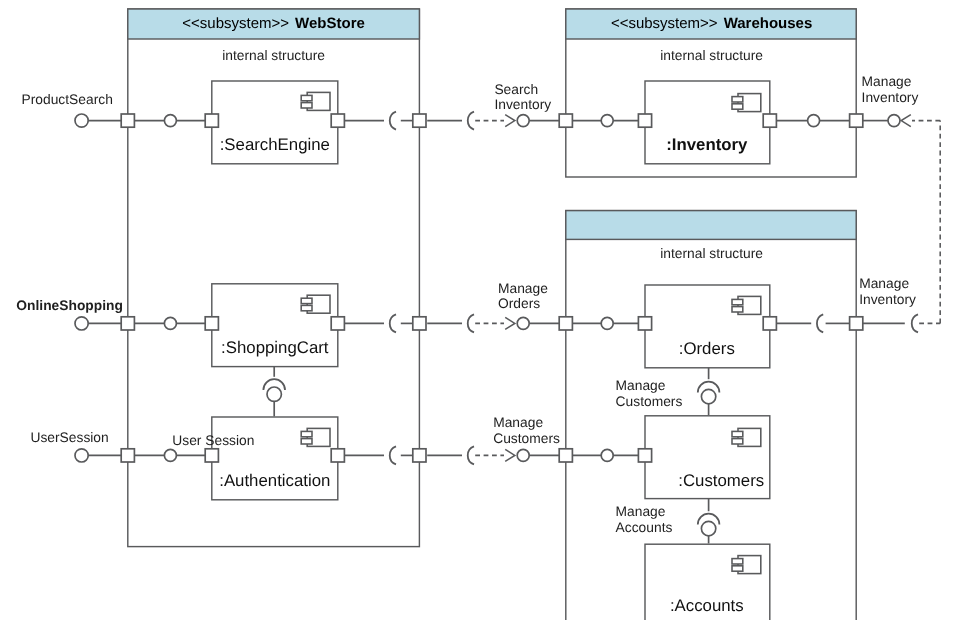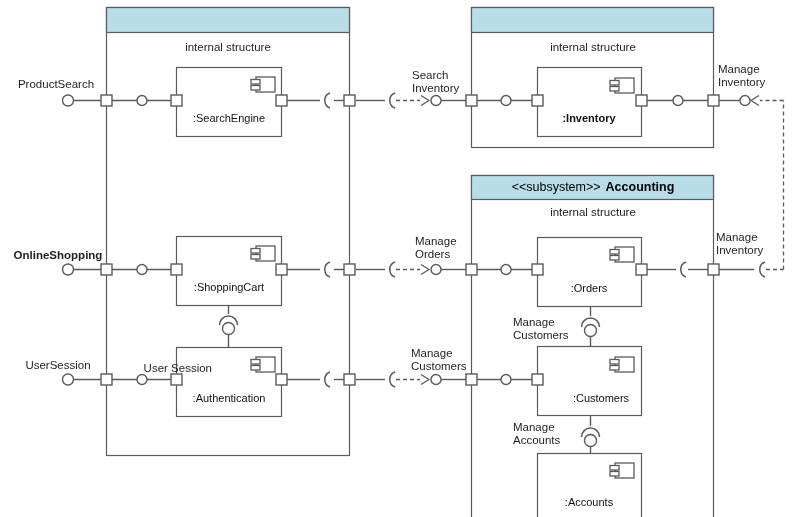--- a/index.html
+++ b/index.html
@@ -14,21 +14,21 @@
     white-space:pre-line;
   }
   .center { text-align:center; }
   .right { text-align:right;margin-top:43px; }
   .title {
     position:absolute; font-size:12.5px; color:#000; text-align:center;
     line-height:15px;
   }
   .title .name { font-weight:bold; margin-left:5px; }
   .compname {
-    position:absolute; font-size:11px; color:#111; text-align:center;
+    position:absolute; font-size:14px; color:#111; text-align:center;
   }
 </style>
 </head>
 <body>
 
 <div class="canvas">
 
 <svg width="800" height="517" viewBox="0 0 800 517" fill="none">
   <defs>
     <g id="cicon">
@@ -178,22 +178,25 @@
     <use href="#cicon" x="256" y="77"></use>
     <use href="#cicon" x="256" y="246"></use>
     <use href="#cicon" x="256" y="357"></use>
     <use href="#cicon" x="615" y="78"></use>
     <use href="#cicon" x="615" y="247"></use>
     <use href="#cicon" x="615" y="357"></use>
     <use href="#cicon" x="615" y="463"></use>
   </g>
 </svg>
 
-<div class="title" style="left:472px; top:180px; width:242px;">
-  <span>&lt;&lt;subsystem&gt;&gt;</span><span class="name">Accounting</span>
+<div class="title" style="left:106px; top:12px; width:244px;">
+  <span>&lt;&lt;subsystem&gt;&gt;</span><span class="name">WebStore</span>
+</div>
+<div class="title" style="left:472px; top:12px; width:242px;">
+  <span>&lt;&lt;subsystem&gt;&gt;</span><span class="name">Warehouses</span>
 </div>
 
 <div class="lbl center" style="left:106px; top:41px; width:244px;">internal structure</div>
 <div class="lbl center" style="left:472px; top:41px; width:242px;">internal structure</div>
 <div class="lbl center" style="left:472px; top:206px; width:242px;">internal structure</div>
 
 <div class="compname" style="left:176px; top:112px; width:106px;">:SearchEngine</div>
 <div class="compname" style="left:176px; top:281px; width:106px;">:ShoppingCart</div>
 <div class="compname" style="left:176px; top:392px; width:106px;">:Authentication</div>
 <div class="compname" style="left:537px; top:112px; width:104px;font-weight:bold;">:Inventory</div>

